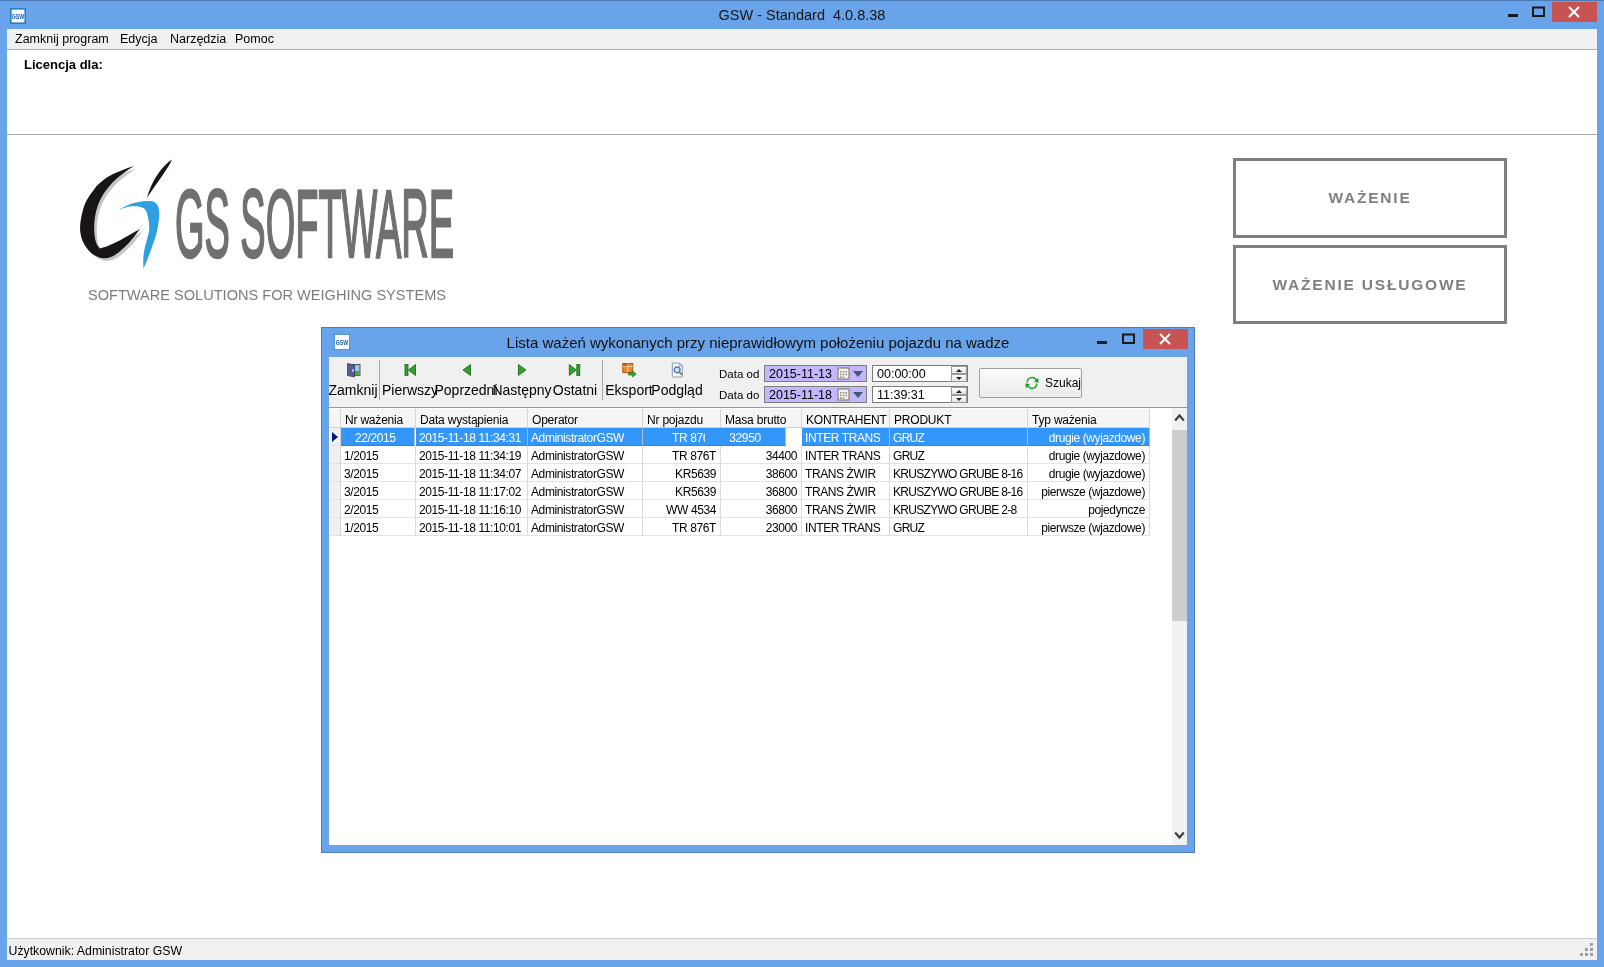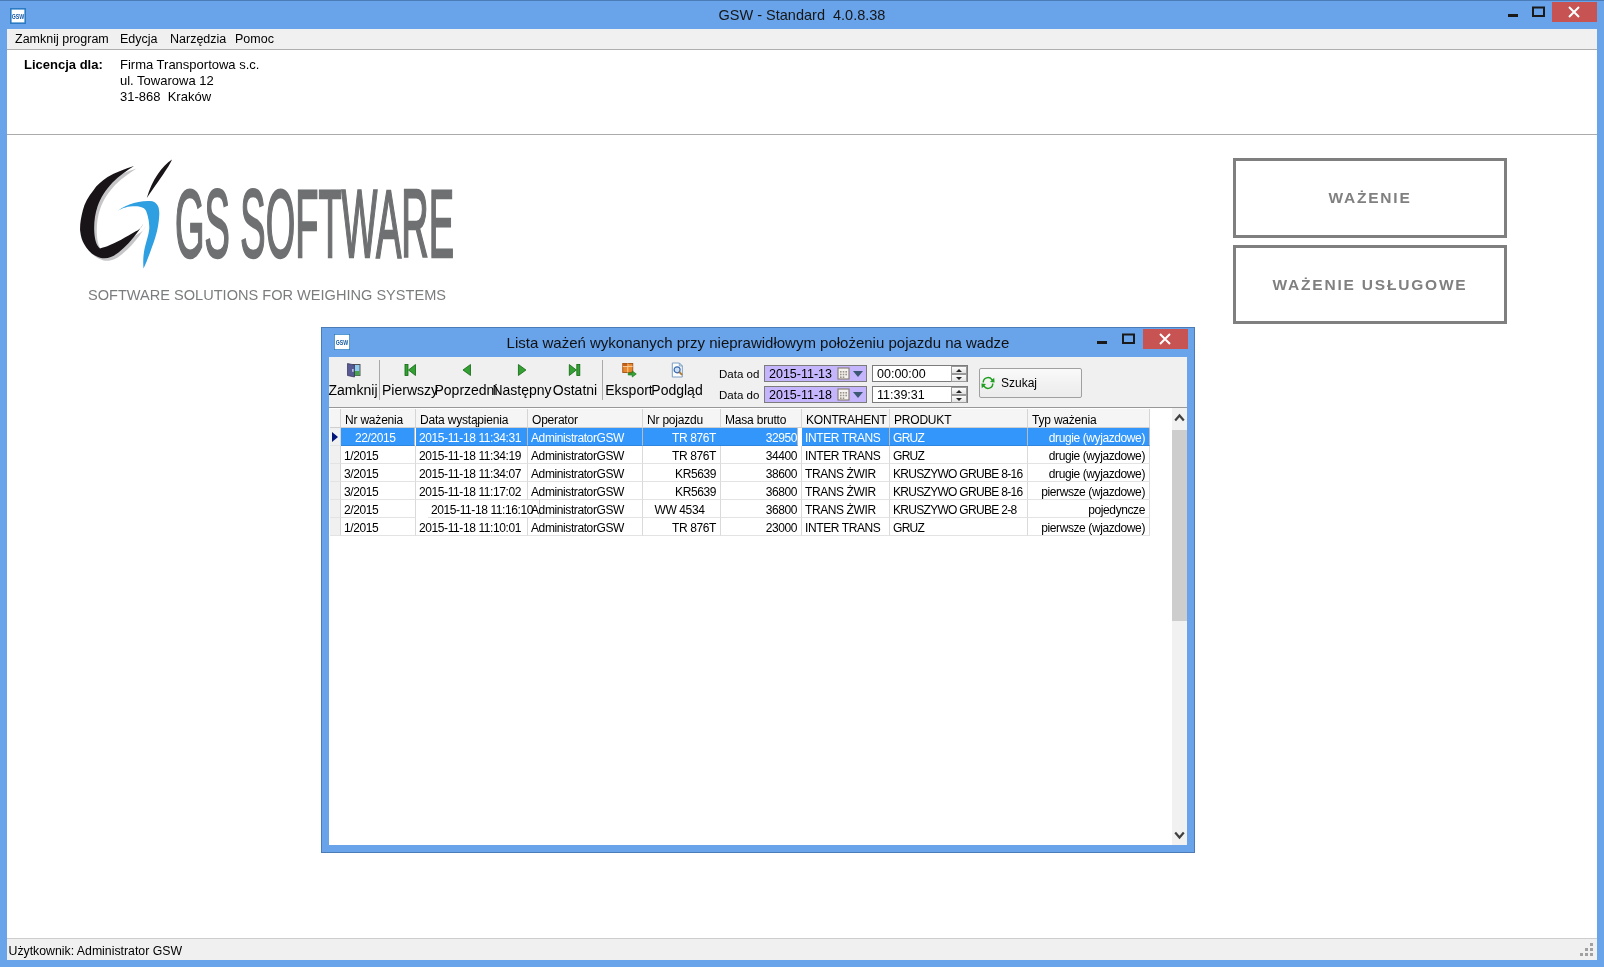--- a/index.html
+++ b/index.html
@@ -28,21 +28,21 @@
 .tsep { position:absolute; top:3px; height:40px; width:1px; background:#a9a9a9; }
 .dlabel { position:absolute; font-size:11.5px; }
 .dinput { position:absolute; width:103px; height:17px; background:#c4b5fd; border:1px solid #7c7c7c; font-size:12.5px; padding:1px 0 0 4px; }
 .tinput { position:absolute; width:96px; height:17px; background:#fff; border:1px solid #7c7c7c; font-size:12.5px; padding:1px 0 0 4px; }
 .spin { position:absolute; right:0px; top:0px; width:16px; height:15px; }
 .spin i { position:absolute; left:0; width:16px; height:8px; background:#f0f0f0; border:1px solid #9a9a9a; background-image:linear-gradient(#fdfdfd,#e3e3e3); }
 .spin i.up { top:0; }
 .spin i.dn { bottom:-1px; }
 .spin i.up:before { content:""; position:absolute; left:4px; top:1.5px; border-left:3px solid transparent; border-right:3px solid transparent; border-bottom:3.5px solid #222; }
 .spin i.dn:before { content:""; position:absolute; left:4px; top:2px; border-left:3px solid transparent; border-right:3px solid transparent; border-top:3.5px solid #222; }
-#szukaj { position:absolute; left:650px; top:11px; width:103px; height:30px; background:linear-gradient(#f9f9f9,#ebebeb); border:1px solid #a0a0a0; border-radius:2px; display:flex; align-items:center; justify-content:flex-start; font-size:12px; }
+#szukaj { position:absolute; left:650px; top:11px; width:103px; height:30px; background:linear-gradient(#f9f9f9,#ebebeb); border:1px solid #a0a0a0; border-radius:2px; display:flex; align-items:center; justify-content:flex-end; font-size:12px; }
 
 #grid { position:absolute; left:0; top:51px; width:858px; height:437px; background:#fff; }
 .gh { position:absolute; top:1px; height:19px; background:#f5f5f5; border-right:1px solid #d5d5d5; border-bottom:1px solid #cfcfcf; font-size:12px; letter-spacing:-0.2px; padding-top:4px; }
 .gc { position:absolute; height:18px; border-right:1px solid #dadada; border-bottom:1px solid #e3e3e3; font-size:12px; letter-spacing:-0.4px; padding-top:3px; white-space:nowrap; overflow:hidden; }
 .sel { background:#3296fa; color:#fff; border-right-color:#b8bcc0; border-bottom-color:#2f86de; }
 #vscroll { position:absolute; left:843px; top:51px; width:15px; height:437px; background:#f1f1f1; }
 #vthumb { position:absolute; left:0; top:22px; width:15px; height:191px; background:#cdcdcd; }
 </style>
 </head>
 <body>
@@ -68,21 +68,20 @@
 
 <div id="content">
   <div id="menubar">
     <span class="menuitem" style="left:8px">Zamknij program</span>
     <span class="menuitem" style="left:113px">Edycja</span>
     <span class="menuitem" style="left:163px">Narzędzia</span>
     <span class="menuitem" style="left:228px">Pomoc</span>
   </div>
   <div id="license">
     <b style="position:absolute;left:17px;top:6px;">Licencja dla:</b>
-    <div style="position:absolute;left:113px;top:6px;line-height:16px;">Firma Transportowa s.c.<br>ul. Towarowa 12<br>31-868&nbsp; Kraków</div>
   </div>
 
   <svg class="abs" style="left:53px;top:111px" width="420" height="175" viewBox="0 0 420 175">
 
     <g transform="translate(2.6,2.4)" opacity="0.55">
     <path d="M74,26 C65,29 55,32.5 47.6,37 C42,41 36.5,45 33.5,50.3 C28,57 24.5,63.5 22.8,70.5 C21,77.5 19.8,84.5 20.1,90.6 C20.8,96.5 22,100.8 24.1,104 C27.5,110.5 33,116 41,118 C48,119.5 54,116 58.5,112.5 C65.5,107 72,99.5 77,93 C79.5,89.5 81.8,86.3 83.4,83.4 C81,88.5 78.5,90 76.2,91 C66,97 56,103 47.2,106.2 C44,107.3 41.5,108 40,108.4 C36.5,106 34.4,99 34.2,90 C34,82 35,74 37.5,66.5 C40.5,57.5 46,49.5 52.5,42.5 C59,36 67,30.5 74,26 Z" fill="#97989a"></path>
     </g>
 
     <path d="M74,26 C65,29 55,32.5 47.6,37 C42,41 36.5,45 33.5,50.3 C28,57 24.5,63.5 22.8,70.5 C21,77.5 19.8,84.5 20.1,90.6 C20.8,96.5 22,100.8 24.1,104 C27.5,110.5 33,116 41,118 C48,119.5 54,116 58.5,112.5 C65.5,107 72,99.5 77,93 C79.5,89.5 81.8,86.3 83.4,83.4 C81,88.5 78.5,90 76.2,91 C66,97 56,103 47.2,106.2 C44,107.3 41.5,108 40,108.4 C36.5,106 34.4,99 34.2,90 C34,82 35,74 37.5,66.5 C40.5,57.5 46,49.5 52.5,42.5 C59,36 67,30.5 74,26 Z" fill="#191418"></path>
 
@@ -230,21 +229,21 @@
           <div class="gh" style="left:473px;width:88px;padding-left:4px;">KONTRAHENT</div>
           <div class="gh" style="left:561px;width:138px;padding-left:4px;">PRODUKT</div>
           <div class="gh" style="left:699px;width:122px;padding-left:4px;">Typ ważenia</div>
           <div class="gc" style="left:1px;width:11px;top:20px;background:#f0f0f0;border-right:1px solid #d5d5d5;"><svg width="8" height="12" viewBox="0 0 8 12" style="margin-left:1px">
               <path d="M1,1 L7,6 L1,11 Z" fill="#00147a"></path>
             </svg></div>
           <div class="gc sel" style="left:12px;width:74px;top:20px;padding-left:14px;">22/2015</div>
           <div class="gc sel" style="left:87px;width:112px;top:20px;padding-left:3px;">2015-11-18 11:34:31</div>
           <div class="gc sel" style="left:199px;width:115px;top:20px;padding-left:3px;">AdministratorGSW</div>
           <div class="gc sel" style="left:314px;width:78px;top:20px;padding-right:4px;text-align:right;">TR 876T</div>
-          <div class="gc sel" style="left:388px;width:81px;top:20px;padding-right:0;text-align:right;">32950</div>
+          <div class="gc sel" style="left:376px;width:81px;top:20px;padding-right:0;text-align:center;">32950</div>
           <div class="gc sel" style="left:473px;width:88px;top:20px;padding-left:3px;">INTER TRANS</div>
           <div class="gc sel" style="left:561px;width:138px;top:20px;padding-left:3px;letter-spacing:-0.7px;">GRUZ</div>
           <div class="gc sel" style="left:699px;width:122px;top:20px;padding-right:4px;text-align:right;">drugie (wyjazdowe)</div>
           <div class="gc" style="left:1px;width:11px;top:38px;background:#f0f0f0;border-right:1px solid #d5d5d5;"></div>
           <div class="gc" style="left:12px;width:75px;top:38px;padding-left:3px;">1/2015</div>
           <div class="gc" style="left:87px;width:112px;top:38px;padding-left:3px;">2015-11-18 11:34:19</div>
           <div class="gc" style="left:199px;width:115px;top:38px;padding-left:3px;">AdministratorGSW</div>
           <div class="gc" style="left:314px;width:78px;top:38px;padding-right:4px;text-align:right;">TR 876T</div>
           <div class="gc" style="left:392px;width:81px;top:38px;padding-right:4px;text-align:right;">34400</div>
           <div class="gc" style="left:473px;width:88px;top:38px;padding-left:3px;">INTER TRANS</div>
@@ -263,23 +262,23 @@
           <div class="gc" style="left:12px;width:75px;top:74px;padding-left:3px;">3/2015</div>
           <div class="gc" style="left:87px;width:112px;top:74px;padding-left:3px;">2015-11-18 11:17:02</div>
           <div class="gc" style="left:199px;width:115px;top:74px;padding-left:3px;">AdministratorGSW</div>
           <div class="gc" style="left:314px;width:78px;top:74px;padding-right:4px;text-align:right;">KR5639</div>
           <div class="gc" style="left:392px;width:81px;top:74px;padding-right:4px;text-align:right;">36800</div>
           <div class="gc" style="left:473px;width:88px;top:74px;padding-left:3px;">TRANS ŻWIR</div>
           <div class="gc" style="left:561px;width:138px;top:74px;padding-left:3px;letter-spacing:-0.7px;">KRUSZYWO GRUBE 8-16</div>
           <div class="gc" style="left:699px;width:122px;top:74px;padding-right:4px;text-align:right;">pierwsze (wjazdowe)</div>
           <div class="gc" style="left:1px;width:11px;top:92px;background:#f0f0f0;border-right:1px solid #d5d5d5;"></div>
           <div class="gc" style="left:12px;width:75px;top:92px;padding-left:3px;">2/2015</div>
-          <div class="gc" style="left:87px;width:112px;top:92px;padding-left:3px;margin-left:12px;">2015-11-18 11:16:10</div>
+          <div class="gc" style="left:87px;width:112px;top:92px;padding-left:3px;">2015-11-18 11:16:10</div>
           <div class="gc" style="left:199px;width:115px;top:92px;padding-left:3px;">AdministratorGSW</div>
-          <div class="gc" style="left:314px;width:78px;top:92px;padding-right:4px;text-align:center;">WW 4534</div>
+          <div class="gc" style="left:314px;width:78px;top:92px;padding-right:4px;text-align:right;">WW 4534</div>
           <div class="gc" style="left:392px;width:81px;top:92px;padding-right:4px;text-align:right;">36800</div>
           <div class="gc" style="left:473px;width:88px;top:92px;padding-left:3px;">TRANS ŻWIR</div>
           <div class="gc" style="left:561px;width:138px;top:92px;padding-left:3px;letter-spacing:-0.7px;">KRUSZYWO GRUBE 2-8</div>
           <div class="gc" style="left:699px;width:122px;top:92px;padding-right:4px;text-align:right;">pojedyncze</div>
           <div class="gc" style="left:1px;width:11px;top:110px;background:#f0f0f0;border-right:1px solid #d5d5d5;"></div>
           <div class="gc" style="left:12px;width:75px;top:110px;padding-left:3px;">1/2015</div>
           <div class="gc" style="left:87px;width:112px;top:110px;padding-left:3px;">2015-11-18 11:10:01</div>
           <div class="gc" style="left:199px;width:115px;top:110px;padding-left:3px;">AdministratorGSW</div>
           <div class="gc" style="left:314px;width:78px;top:110px;padding-right:4px;text-align:right;">TR 876T</div>
           <div class="gc" style="left:392px;width:81px;top:110px;padding-right:4px;text-align:right;">23000</div>

